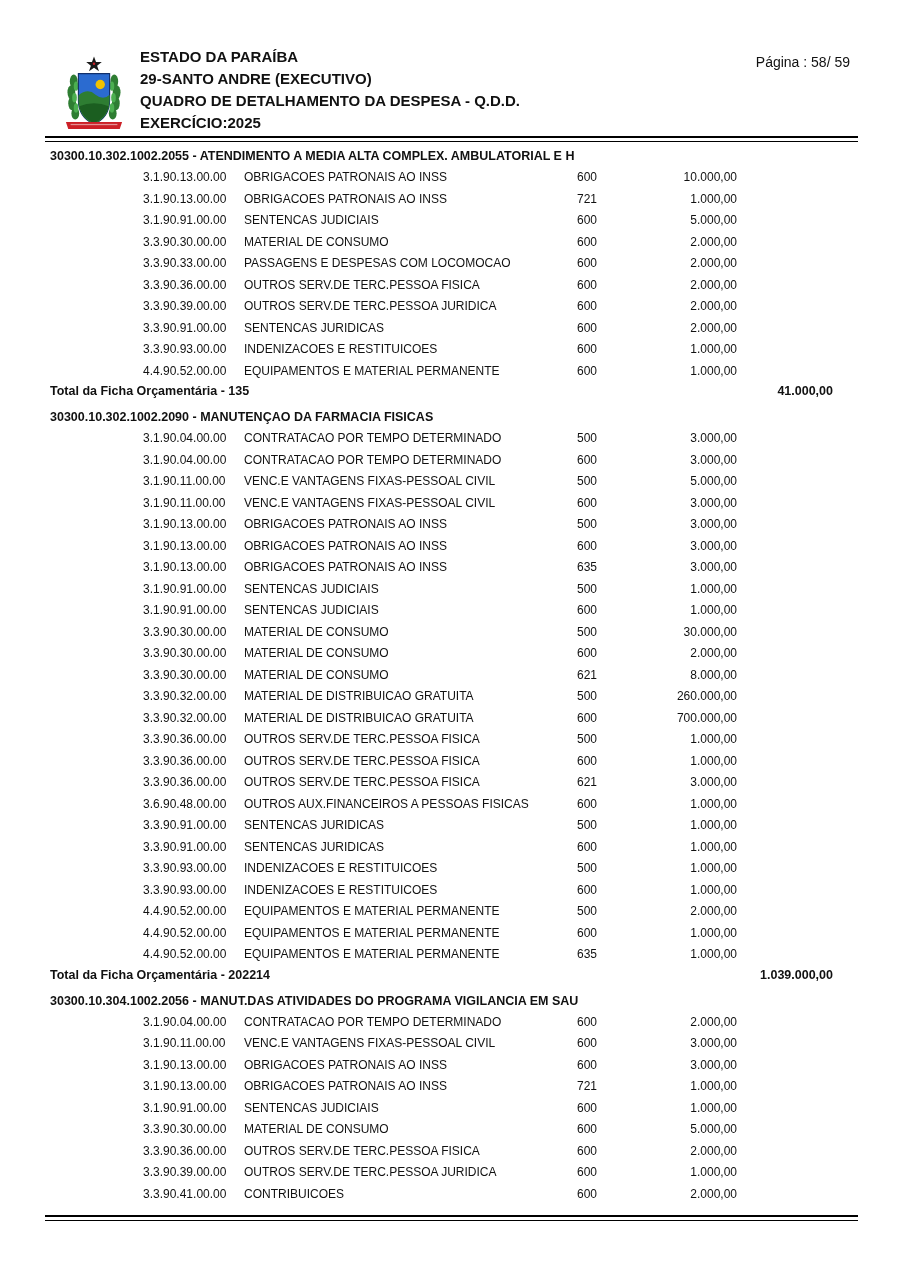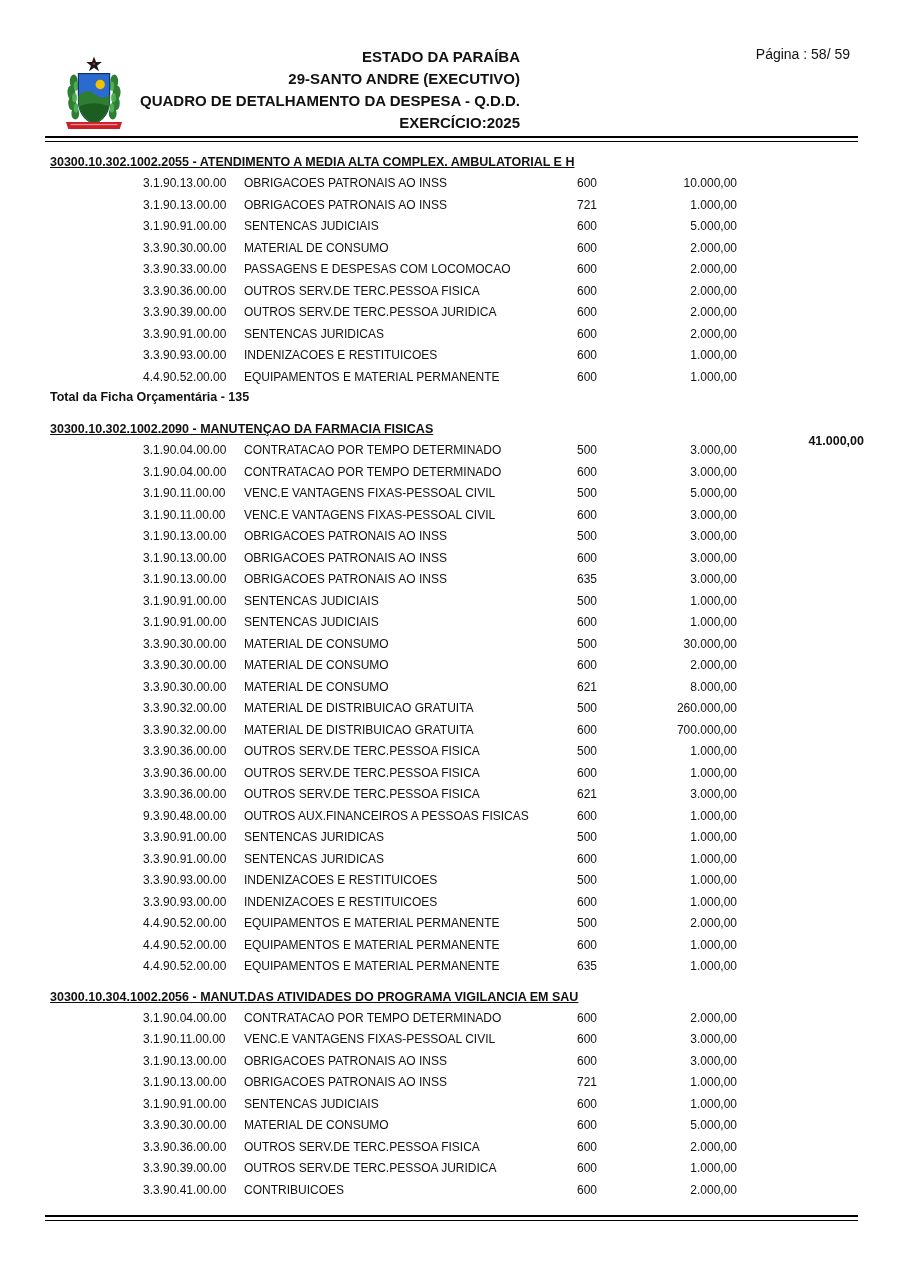--- a/index.html
+++ b/index.html
@@ -6,49 +6,49 @@
   body {
     width: 900px; height: 1272px;
     background: #ffffff;
     font-family: "Liberation Sans", sans-serif;
     color: #111;
     -webkit-font-smoothing: antialiased;
   }
   .page { position: relative; width: 900px; height: 1272px; background: #fff; overflow: hidden; }
 
   
-  .header { position: absolute; top: 46px; left: 50px; right: 50px; height: 92px; text-align: right; }
+  .header { position: absolute; top: 46px; left: 50px; right: 50px; height: 92px; }
   .logo { position: absolute; left: 5px; top: 10px; width: 78px; height: 82px; }
   .header-text { position: absolute; left: 90px; top: 0; }
   .header-text div { font-size: 15px; font-weight: bold; line-height: 22px; white-space: nowrap; }
-  .page-label { position: absolute; right: 0; top: 0; font-size: 14px; font-weight: normal; }
+  .page-label { position: absolute; right: 0; top: 8px; font-size: 14px; font-weight: normal; }
 
   
   .rule-double {
     position: absolute; left: 45px; width: 813px; height: 3px;
     border-top: 2.5px solid #000; border-bottom: 1px solid #000;
   }
   .rule-top { top: 136px; }
   .rule-bottom { top: 1215px; }
 
   
   .report-body { position: absolute; top: 142px; left: 0; width: 900px; }
   .section-title {
-    height: 20px; line-height: 20px; margin-top: 10px;
-    padding-left: 50px; font-size: 12.5px; font-weight: bold; white-space: nowrap; text-decoration: underline;
+    height: 20px; line-height: 20px; margin-top: 4px;
+    padding-left: 50px; font-size: 12.5px; font-weight: bold; white-space: nowrap;
   }
   .row { position: relative; height: 21.5px; font-size: 12px; }
   .row span { position: absolute; top: 4px; white-space: nowrap; }
   .row .code  { left: 143px; }
   .row .desc  { left: 244px; }
   .row .fonte { left: 577px; width: 40px; text-align: left; }
   .row .value { left: 620px; width: 117px; text-align: right; }
   .total-row { position: relative; height: 22px; font-size: 12.5px; font-weight: bold; }
   .total-row .tlabel { position: absolute; left: 50px; top: 3px; white-space: nowrap; }
-  .total-row .tvalue { position: absolute; right: 36px; top: 3px; white-space: nowrap; margin-top: 44px; }
+  .total-row .tvalue { position: absolute; right: 67px; top: 3px; white-space: nowrap; }
 
   
   .footer-text {
     position: absolute; top: 1222px; left: 0; width: 900px;
     text-align: center; font-size: 10.5px; font-weight: bold; white-space: nowrap;
   }
 </style>
 </head>
 <body>
 
@@ -297,21 +297,21 @@
   </div>
 
   <div class="row">
     <span class="code">3.3.90.36.00.00</span>
     <span class="desc">OUTROS SERV.DE TERC.PESSOA FISICA</span>
     <span class="fonte">621</span>
     <span class="value">3.000,00</span>
   </div>
 
   <div class="row">
-    <span class="code">9.3.90.48.00.00</span>
+    <span class="code">3.6.90.48.00.00</span>
     <span class="desc">OUTROS AUX.FINANCEIROS A PESSOAS FISICAS</span>
     <span class="fonte">600</span>
     <span class="value">1.000,00</span>
   </div>
 
   <div class="row">
     <span class="code">3.3.90.91.00.00</span>
     <span class="desc">SENTENCAS JURIDICAS</span>
     <span class="fonte">500</span>
     <span class="value">1.000,00</span>
@@ -353,20 +353,24 @@
   </div>
 
   <div class="row">
     <span class="code">4.4.90.52.00.00</span>
     <span class="desc">EQUIPAMENTOS E MATERIAL PERMANENTE</span>
     <span class="fonte">635</span>
     <span class="value">1.000,00</span>
   </div>
 </div>
 
+  <div class="total-row">
+    <span class="tlabel">Total da Ficha Orçamentária - 202214</span>
+    <span class="tvalue">1.039.000,00</span>
+  </div>
 </div>
 
   <div class="section">
     <div class="section-title">30300.10.304.1002.2056 - MANUT.DAS ATIVIDADES DO PROGRAMA VIGILANCIA EM SAU</div>
     <div>
   <div class="row">
     <span class="code">3.1.90.04.00.00</span>
     <span class="desc">CONTRATACAO POR TEMPO DETERMINADO</span>
     <span class="fonte">600</span>
     <span class="value">2.000,00</span>

